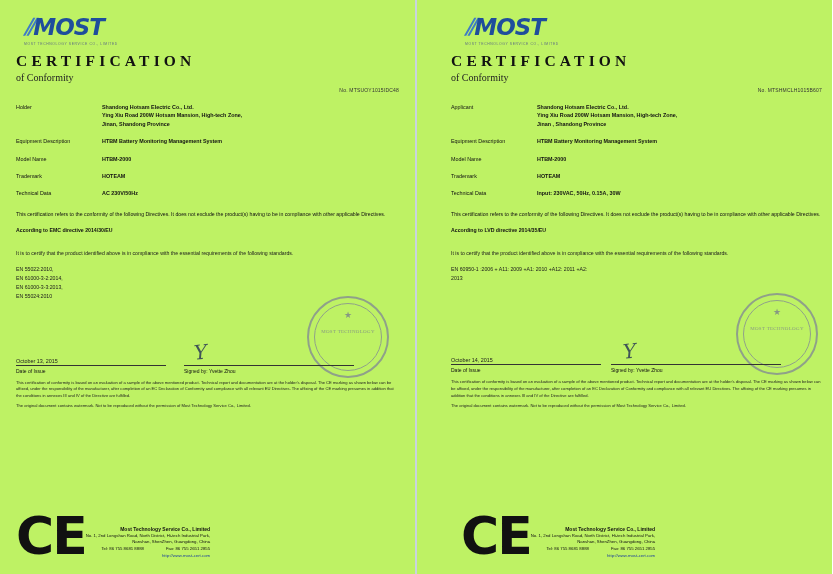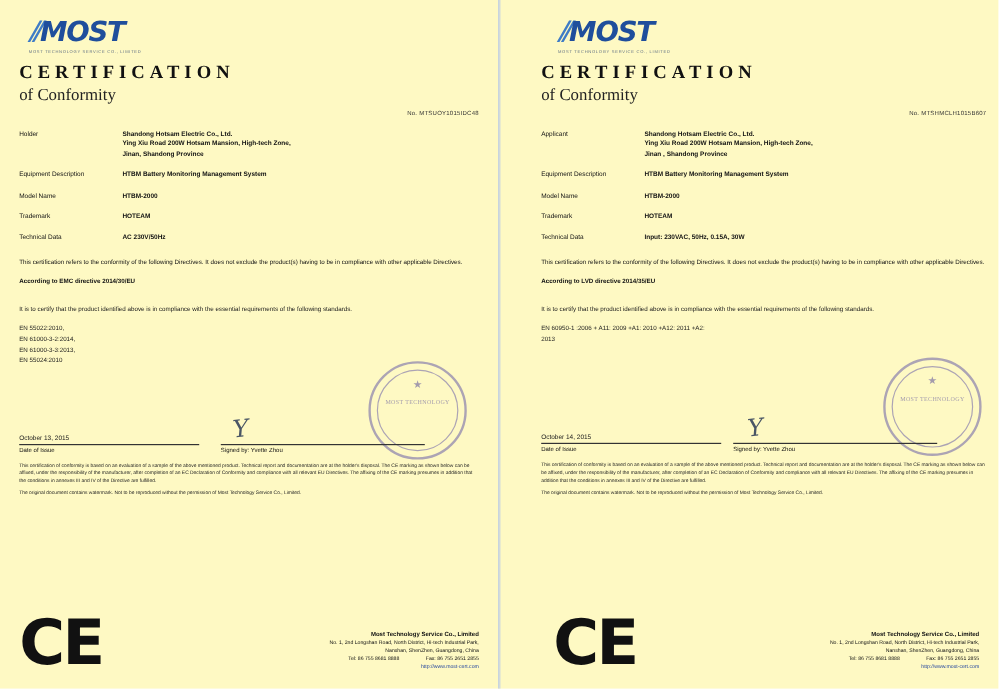--- a/index.html
+++ b/index.html
@@ -10,21 +10,21 @@
     overflow:hidden;
   }
   .sheet{
     position:relative;width:833px;height:574px;display:flex;
   }
   .cert{
     position:relative;
     width:416px;height:574px;
     box-sizing:border-box;
     padding:12px 16px 10px 16px;
-    background:#fef9c3;
+    background:#bef264;
   }
   .cert.left{border-right:1px solid #c8d4de;}
   .cert.right{border-left:1px solid #c8d4de;}
 
   
   .logo-wrap{position:absolute;left:24px;top:14px;}
   .logo{
     font-size:23px;font-weight:bold;letter-spacing:-1px;
     color:#1f4e9c;font-family:"DejaVu Sans", sans-serif;
     font-style:italic;
@@ -35,21 +35,21 @@
     text-align:center;
   }
 
   
   .title-block{margin:40px 0 0 0;text-align:left;}
   .title{
     font-size:15.5px;letter-spacing:4.2px;font-weight:bold;color:#111;
     font-family:"Liberation Serif", serif;
   }
   .subtitle{
-    font-size:14px;margin-top:2px;color:#222;
+    font-size:10px;margin-top:2px;color:#222;
     font-family:"Liberation Serif", serif;
   }
   .certno{
     text-align:right;font-size:5px;color:#333;margin-top:4px;letter-spacing:.2px;
   }
 
   
   .fields{margin-top:10px;}
   .frow{display:flex;margin-bottom:9px;font-size:5.4px;line-height:1.55;}
   .flabel{width:86px;flex:0 0 86px;color:#111;}
@@ -93,21 +93,21 @@
   .stamp .star{
     position:absolute;left:50%;top:12px;transform:translateX(-50%);
     font-size:9px;color:#5a4f9b;
   }
 
   
   .footnote{font-size:4.1px;line-height:1.62;color:#1d1d1d;margin-top:6px;}
   .footnote p{margin:0 0 4px 0;}
 
   
-  .bottom{position:absolute;left:16px;right:16px;bottom:14px;display:flex;align-items:flex-end;justify-content:space-between;margin-top:23px;}
+  .bottom{position:absolute;left:16px;right:16px;bottom:14px;display:flex;align-items:flex-end;justify-content:flex-start;margin-top:23px;}
   .ce{
     font-family:"DejaVu Sans", sans-serif;
     font-size:52px;font-weight:bold;letter-spacing:-2px;color:#111;
     line-height:.9;
   }
   .company{text-align:right;font-size:4.3px;line-height:1.6;color:#111;}
   .company .cname{font-weight:bold;font-size:5px;}
   .company .row2{display:flex;justify-content:flex-end;gap:22px;}
   .company .web{color:#1b3f9c;}
 

